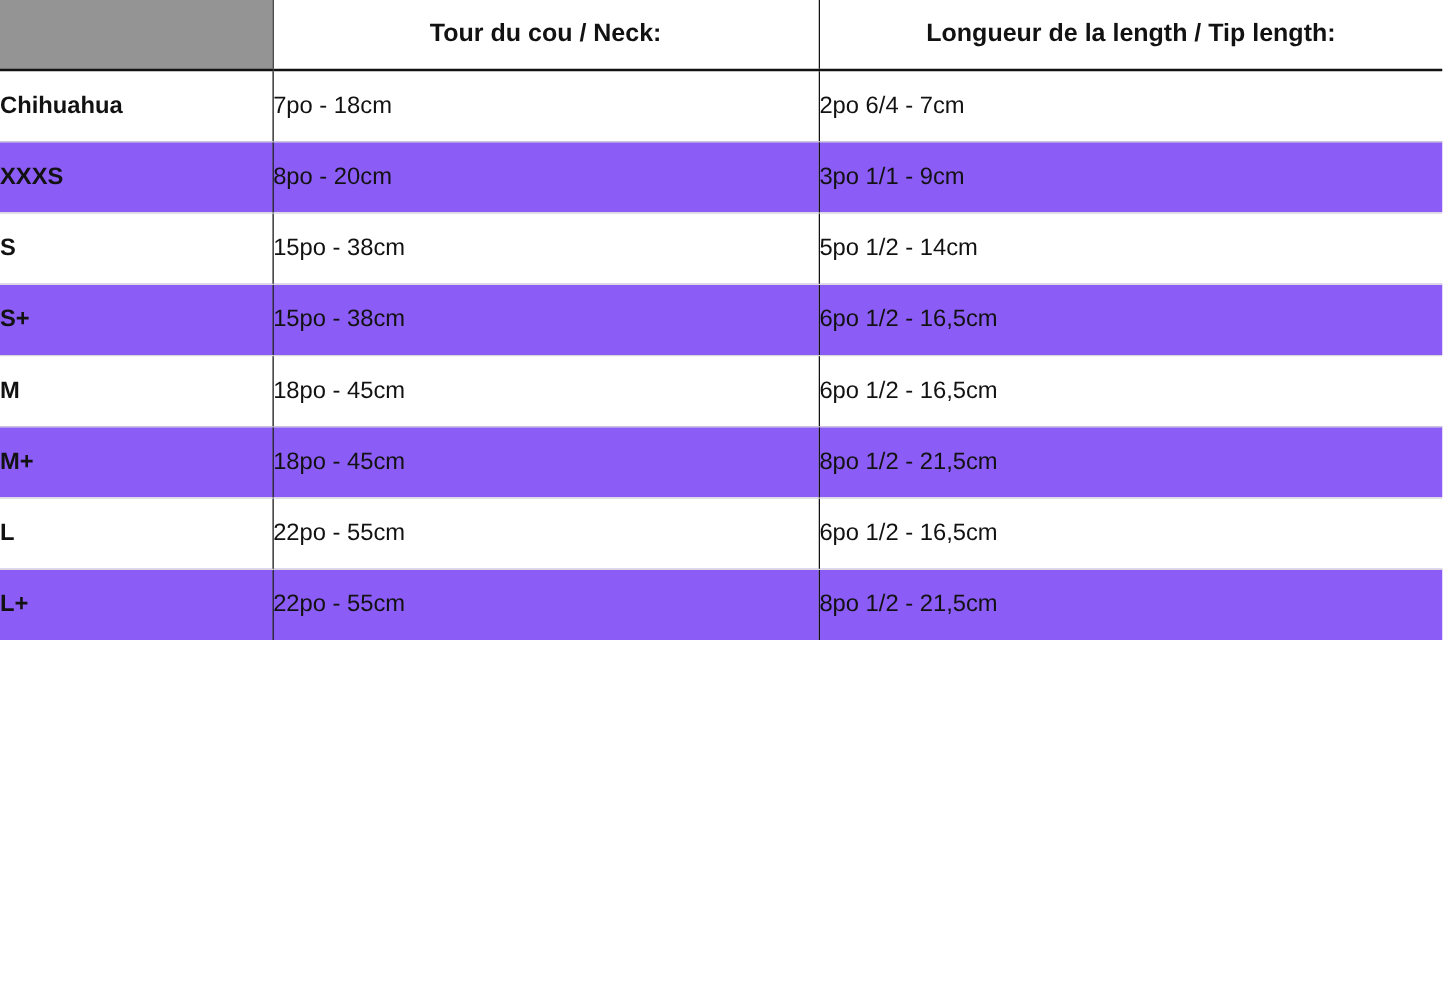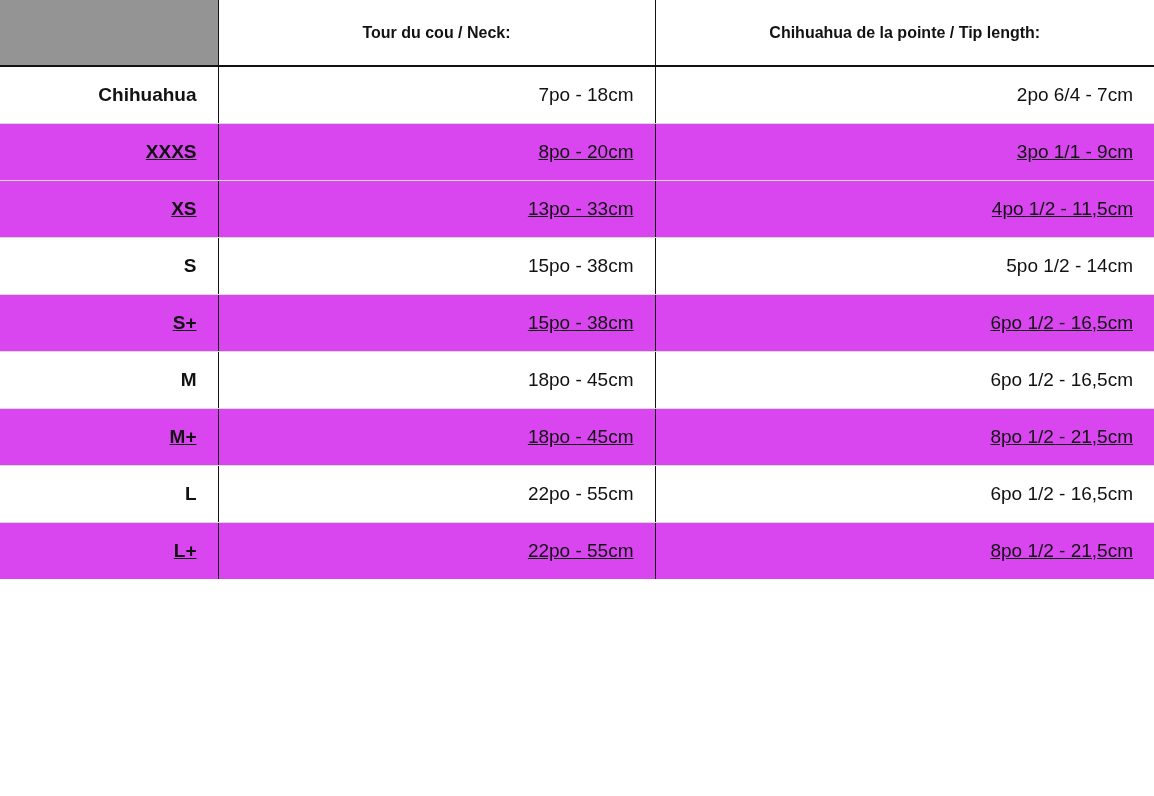--- a/index.html
+++ b/index.html
@@ -17,22 +17,22 @@
   table.size-table {
     border-collapse: collapse;
     width: 1154px;
     table-layout: fixed;
   }
   table.size-table col.col-size   { width: 218px; }
   table.size-table col.col-neck   { width: 437px; }
   table.size-table col.col-tip    { width: 499px; }
 
   thead th {
-    height: 66px;
-    font-size: 16px;
+    height: 56px;
+    font-size: 20px;
     font-weight: bold;
     text-align: center;
     vertical-align: middle;
     border-bottom: 2px solid #121212;
     padding: 0 24px;
     box-sizing: border-box;
   }
   thead th.corner {
     background: #949494;
     border-bottom: 2px solid #121212;
@@ -44,75 +44,69 @@
   }
   thead th.head-cell.last {
     border-right: none;
   }
 
   tbody tr {
     height: 57px;
   }
   tbody td {
     height: 57px;
-    padding: 0 21px;
+    padding: 0 0;
     box-sizing: border-box;
     vertical-align: middle;
-    text-align: right;
+    text-align: left;
     border-bottom: 1px solid #d8d8d8;
     border-right: 1px solid #121212;
     font-size: 19px;
     background: #ffffff;
   }
   tbody td.last {
     border-right: none;
   }
   tbody td.size-cell {
     font-weight: bold;
     font-size: 19px;
   }
   tbody tr.alt td {
-    background: #d946ef;
-    text-decoration: underline;
+    background: #8b5cf6;
   }
   tbody tr:last-child td {
     border-bottom: none;
   }
 </style>
 </head>
 <body>
 
 <table class="size-table">
   <colgroup>
     <col class="col-size">
     <col class="col-neck">
     <col class="col-tip">
   </colgroup>
   <thead>
     <tr>
       <th class="corner"></th>
       <th class="head-cell">Tour du cou / Neck:</th>
-      <th class="head-cell last">Chihuahua de la pointe / Tip length:</th>
+      <th class="head-cell last">Longueur de la length / Tip length:</th>
     </tr>
   </thead>
   <tbody>
     <tr>
       <td class="size-cell">Chihuahua</td>
       <td>7po - 18cm</td>
       <td class="last">2po 6/4 - 7cm</td>
     </tr>
     <tr class="alt">
       <td class="size-cell">XXXS</td>
       <td>8po - 20cm</td>
       <td class="last">3po 1/1 - 9cm</td>
-    </tr>
-    <tr class="alt">
-      <td class="size-cell">XS</td>
-      <td>13po - 33cm</td>
-      <td class="last">4po 1/2 - 11,5cm</td>
     </tr>
     <tr>
       <td class="size-cell">S</td>
       <td>15po - 38cm</td>
       <td class="last">5po 1/2 - 14cm</td>
     </tr>
     <tr class="alt">
       <td class="size-cell">S+</td>
       <td>15po - 38cm</td>
       <td class="last">6po 1/2 - 16,5cm</td>

